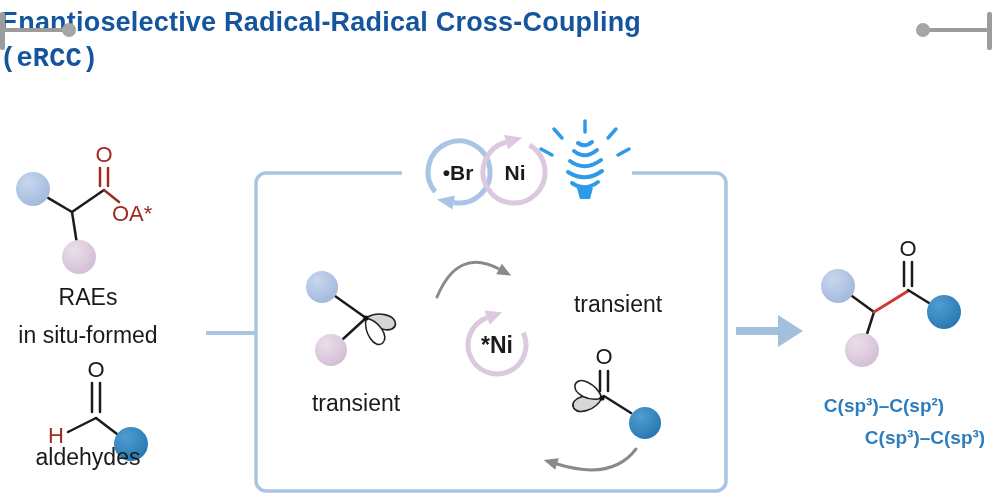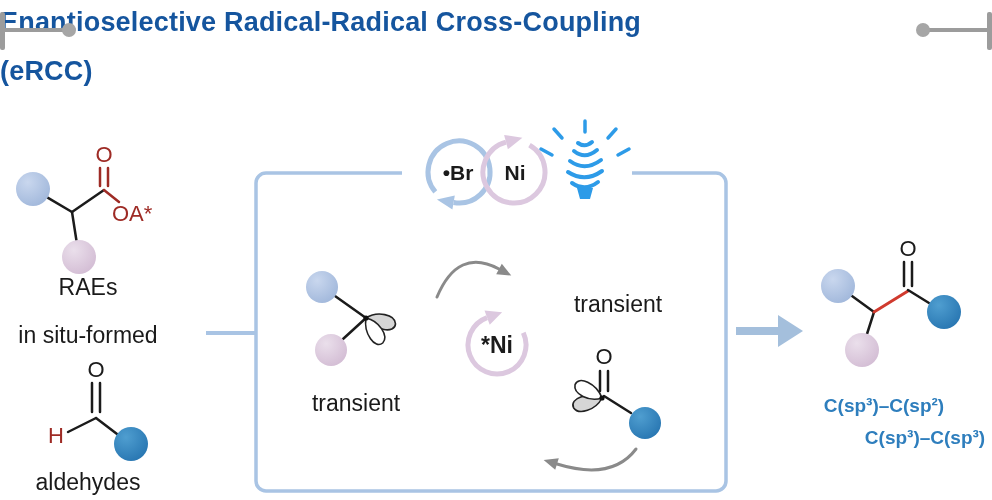--- a/index.html
+++ b/index.html
@@ -4,26 +4,26 @@
 <style>
   html,body{margin:0;padding:0;background:#ffffff;}
   .page{position:relative;width:992px;height:500px;background:#ffffff;overflow:hidden;
         font-family:"Liberation Sans",sans-serif;}
   .scheme{position:absolute;left:0;top:0;}
   svg text{font-family:"Liberation Sans",sans-serif;}
 
   .title-line{position:absolute;left:0;width:100%;text-align:left;font-weight:bold;
               color:#15559E;font-size:27px;letter-spacing:0.2px;}
   .title-1{top:7px;}
-  .title-2{top:56px;}
+  .title-2{top:44px;font-family:Liberation Mono, monospace;}
 
   .lbl{position:absolute;transform:translateX(-50%);font-size:23px;color:#1a1a1a;white-space:nowrap;}
-  .lbl-rae1{left:88px;top:274px;}
+  .lbl-rae1{left:88px;top:284px;}
   .lbl-rae2{left:88px;top:322px;}
-  .lbl-ald{left:88px;top:469px;text-align:right;}
+  .lbl-ald{left:88px;top:444px;text-align:right;}
   .lbl-tr-left{left:356px;top:390px;}
   .lbl-tr-right{left:618px;top:291px;}
 
   .bond-lbl{position:absolute;transform:translateX(-50%);font-size:19px;font-weight:bold;
             color:#2E7EBD;white-space:nowrap;}
   .bond-1{left:884px;top:395px;}
   .bond-2{left:925px;top:427px;}
 
   .handle-bar{position:absolute;width:5px;height:38px;top:12px;background:#9c9c9c;border-radius:2px;}
   .handle-line{position:absolute;height:4px;top:28px;background:#9c9c9c;}

